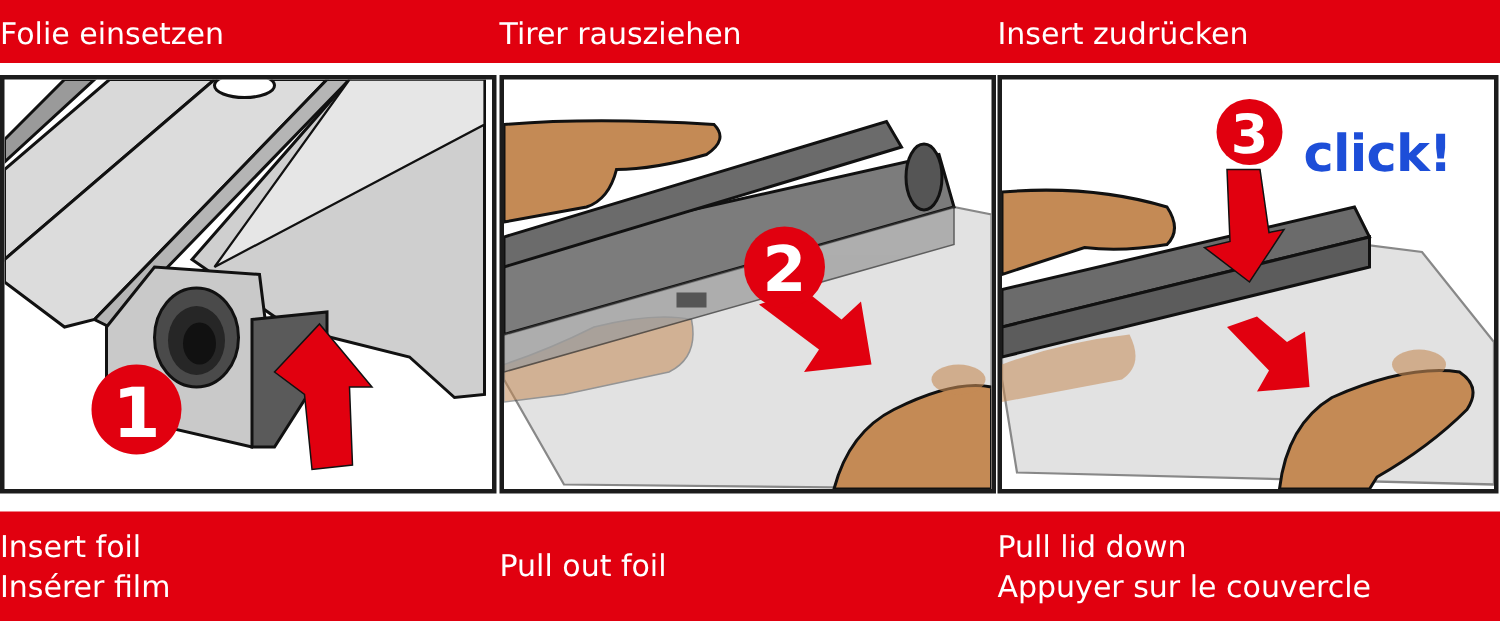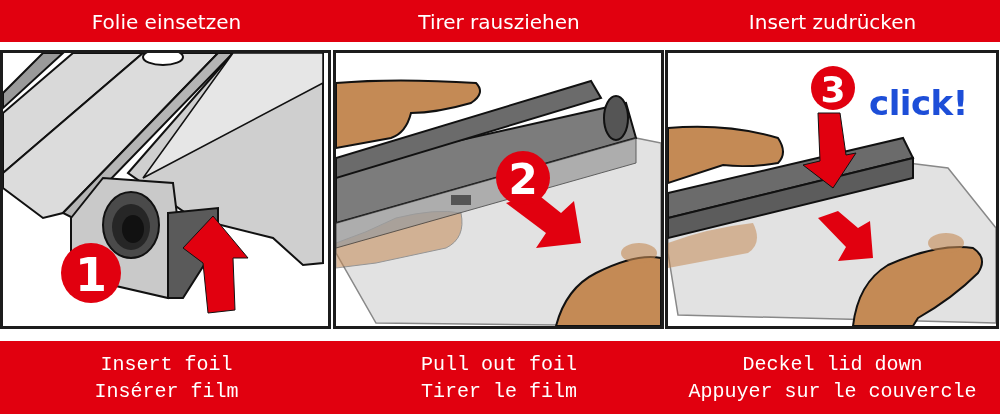--- a/index.html
+++ b/index.html
@@ -3,22 +3,22 @@
   <meta charset="utf-8">
   <style>
     * { box-sizing: border-box; margin: 0; padding: 0; }
     html, body { width: 1000px; height: 414px; background: #ffffff; overflow: hidden; }
     body { position: relative; font-family: "DejaVu Sans", "Liberation Sans", sans-serif; }
     .bar {
       position: absolute; left: 0; width: 1000px; background: #e1000f;
       display: flex; color: #ffffff;
     }
     .bar.top { top: 0; height: 42px; }
-    .bar.bottom { top: 341px; height: 73px; font-family: Liberation Mono, monospace; }
-    .bar .cell { flex: 0 0 auto; display: flex; flex-direction: column; align-items: center; justify-content: center; text-align: center; }
+    .bar.bottom { top: 341px; height: 73px; }
+    .bar .cell { flex: 0 0 auto; display: flex; flex-direction: column; align-items: flex-start; justify-content: center; text-align: center; }
     .bar.top .cell { font-size: 20px; line-height: 22px; padding-top: 1px; }
     .bar.bottom .cell { font-size: 20px; line-height: 27px; }
     .c1 { width: 333px; } .c2 { width: 332px; } .c3 { width: 335px; }
 
     .panel {
       position: absolute; top: 50px; height: 279px;
       border: 3px solid #1c1c1c; background: #ffffff; overflow: hidden;
     }
     #p1 { left: 0; width: 331px; }
     #p2 { left: 333px; width: 331px; }
@@ -121,19 +121,18 @@
   <div class="click-text">click!</div>
 </div>
 
 <div class="bar bottom">
   <div class="cell c1">
     <span>Insert foil</span>
     <span>Insérer film</span>
   </div>
   <div class="cell c2">
     <span>Pull out foil</span>
-    <span>Tirer le film</span>
   </div>
   <div class="cell c3">
-    <span>Deckel lid down</span>
+    <span>Pull lid down</span>
     <span>Appuyer sur le couvercle</span>
   </div>
 </div>
 
 </body></html>

